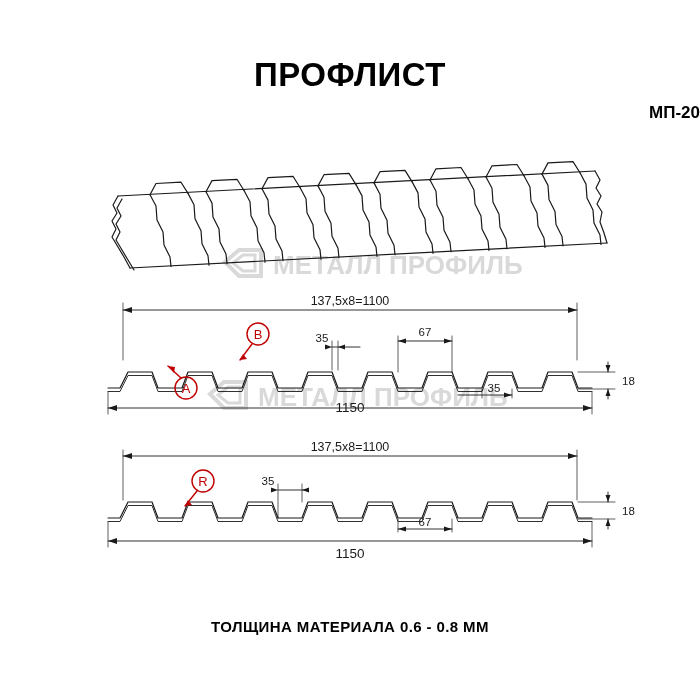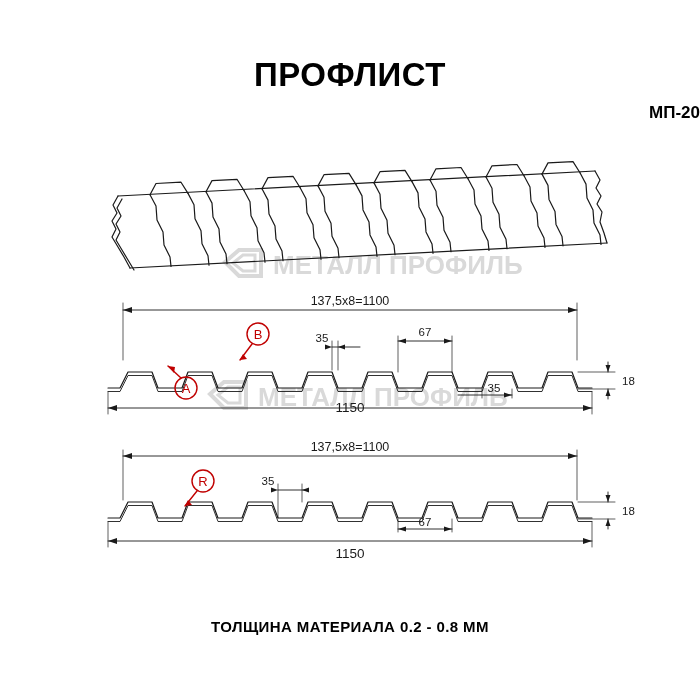--- a/index.html
+++ b/index.html
@@ -315,14 +315,14 @@
       <text x="622" y="515" font-size="11.5" text-anchor="start">18</text>
     </g>
 
     <g font-family="Liberation Sans, sans-serif" fill="#c00000" font-size="13" text-anchor="middle">
       <text x="186" y="393">A</text>
       <text x="258" y="339">B</text>
       <text x="203" y="486">R</text>
     </g>
   </svg>
 
-  <div class="footer">ТОЛЩИНА МАТЕРИАЛА 0.2 - 0.8 ММ</div>
+  <div class="footer">ТОЛЩИНА МАТЕРИАЛА 0.6 - 0.8 ММ</div>
 </div>
 
 </body></html>

